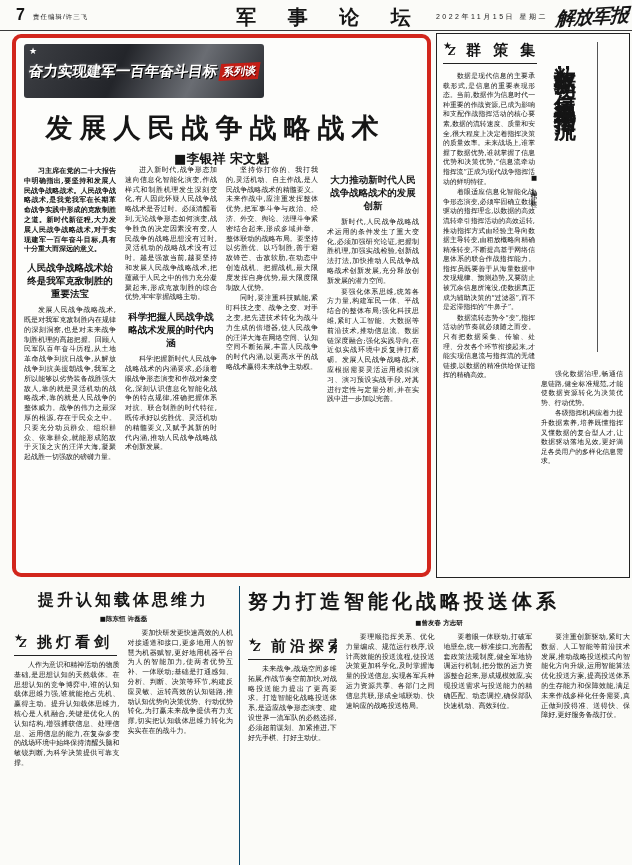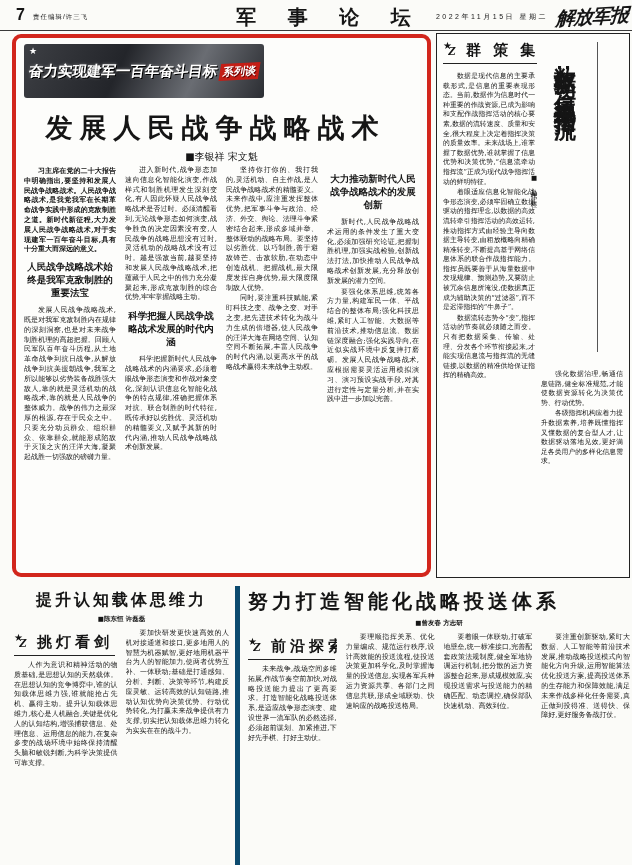--- a/index.html
+++ b/index.html
@@ -21,29 +21,29 @@
   .banner{position:absolute;left:8px;top:6px;width:240px;height:54px;border-radius:3px;
           background:linear-gradient(115deg,#3d3f44 0%,#23252a 40%,#6a6d73 70%,#2b2d32 100%);
           display:flex;align-items:center;justify-content:center;overflow:hidden;}
   .banner-star{position:absolute;left:5px;top:2px;color:#fff;font-size:9px;}
   .banner-main{color:#fff;font-weight:bold;font-size:14.5px;letter-spacing:0px;
                transform:skewX(-8deg);text-shadow:1px 1px 0 #000,0 0 3px #888;white-space:nowrap;}
   .banner-tag{color:#fff;background:#c41e16;font-weight:bold;font-size:11px;padding:1px 3px;margin-left:3px;
               transform:skewX(-12deg) rotate(-3deg);text-shadow:1px 1px 0 #5a0000;white-space:nowrap;}
   .main-title{position:absolute;left:0;right:12px;top:72px;text-align:center;font-size:27px;font-weight:bold;
               letter-spacing:7px;font-family:"Liberation Sans",sans-serif;}
-  .main-byline{position:absolute;left:0;right:0;top:112px;text-align:center;font-size:10px;font-weight:normal;
+  .main-byline{position:absolute;left:0;right:0;top:112px;text-align:center;font-size:13px;font-weight:bold;
                font-family:"DejaVu Serif",serif;}
   .main-cols{position:absolute;left:8px;right:8px;top:128px;bottom:6px;display:flex;gap:9px;overflow:hidden;}
   .col{flex:1 1 0;overflow:hidden;}
   .para{font-family:"DejaVu Serif",serif;font-size:7px;line-height:9.8px;text-align:justify;
         text-indent:14px;margin:0 0 1px 0;}
   .lead{font-weight:bold;}
   .subhead{font-weight:bold;font-size:9.5px;line-height:13px;text-align:center;margin:7px 2px 6px 2px;
-           font-family:Liberation Serif, serif;}
+           font-family:Liberation Sans, sans-serif;}
   
   .sec-label{display:flex;align-items:center;gap:5px;border-bottom:1.5px solid #222;
              padding:2px 2px 3px 0;margin-bottom:5px;width:92%;}
   .sec-label .lbl-text{font-weight:bold;font-size:15px;letter-spacing:4px;white-space:nowrap;}
   .starz{position:relative;width:18px;height:16px;display:inline-block;flex:0 0 18px;}
   .starz .st{position:absolute;left:0;top:-3px;font-size:10px;}
   .starz .zz{position:absolute;left:5px;top:0px;font-style:italic;font-weight:bold;font-size:13px;
              font-family:"Liberation Serif",serif;}
   
   .right-box{position:absolute;left:436px;top:33px;width:194px;height:545px;border:1.5px solid #222;
@@ -51,21 +51,21 @@
   .r-label{position:absolute;left:6px;top:5px;width:100px;}
   .r-colA{position:absolute;left:6px;top:38px;width:92px;height:498px;overflow:hidden;}
   .r-colA .para,.r-colB .para{font-size:6.8px;line-height:9.6px;}
   .r-vbyline{position:absolute;left:92px;top:140px;writing-mode:vertical-rl;font-size:6.5px;
              font-family:"DejaVu Serif",serif;letter-spacing:2px;}
   .r-vheadline{position:absolute;left:107px;top:16px;height:316px;writing-mode:vertical-rl;
                font-size:22px;font-weight:bold;letter-spacing:3.5px;line-height:42px;}
   .r-vrule{position:absolute;left:160px;top:8px;width:1px;height:310px;background:#555;}
   .r-colB{position:absolute;left:104px;top:336px;width:82px;height:200px;overflow:hidden;}
   
-  .bottom-left{position:absolute;left:14px;top:586px;width:226px;height:279px;border-right:5px solid #0c4a6e;
+  .bottom-left{position:absolute;left:14px;top:586px;width:226px;height:279px;border-right:1px solid #0c4a6e;
                padding-right:6px;box-sizing:border-box;overflow:hidden;}
   .bl-title{text-align:center;font-size:16px;font-weight:bold;letter-spacing:3px;margin-top:4px;}
   .bl-byline{text-align:center;font-size:6.5px;font-family:"DejaVu Serif",serif;font-weight:bold;margin:4px 0 5px 0;}
   .bl-cols{display:flex;gap:8px;height:215px;overflow:hidden;}
   .bottom-mid{position:absolute;left:248px;top:586px;width:382px;height:279px;box-sizing:border-box;overflow:hidden;}
   .bm-title{text-align:left;font-size:20px;font-weight:bold;letter-spacing:4px;margin-top:2px;}
   .bm-byline{text-align:center;font-size:6.5px;font-family:"DejaVu Serif",serif;font-weight:bold;margin:4px 0 5px 0;}
   .bm-cols{display:flex;gap:9px;height:212px;overflow:hidden;}
   .col-label{margin:2px 0 4px 0;}
   .col-label .sec-label{width:96%;}

